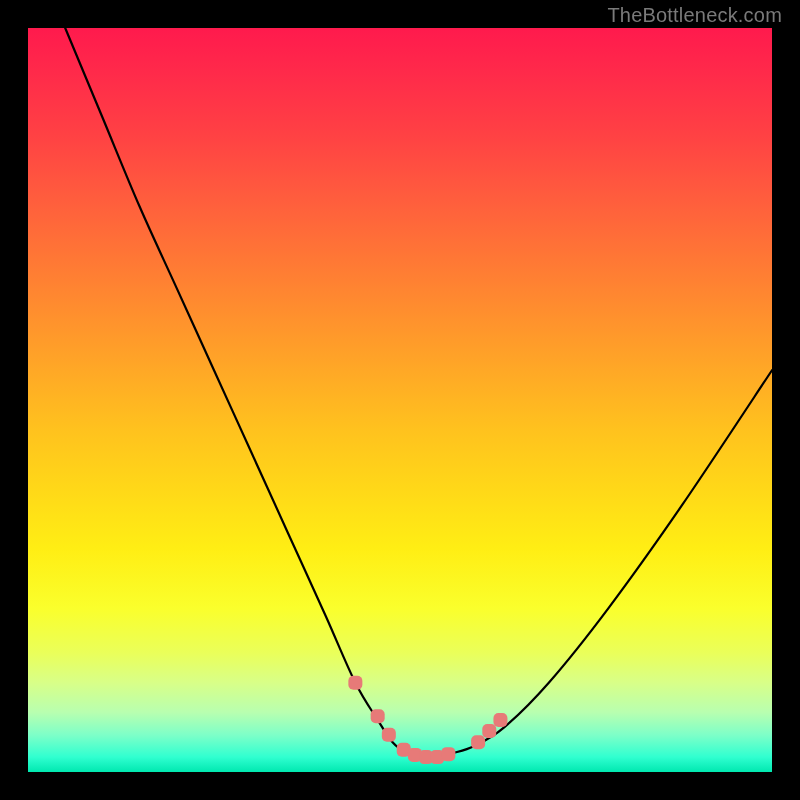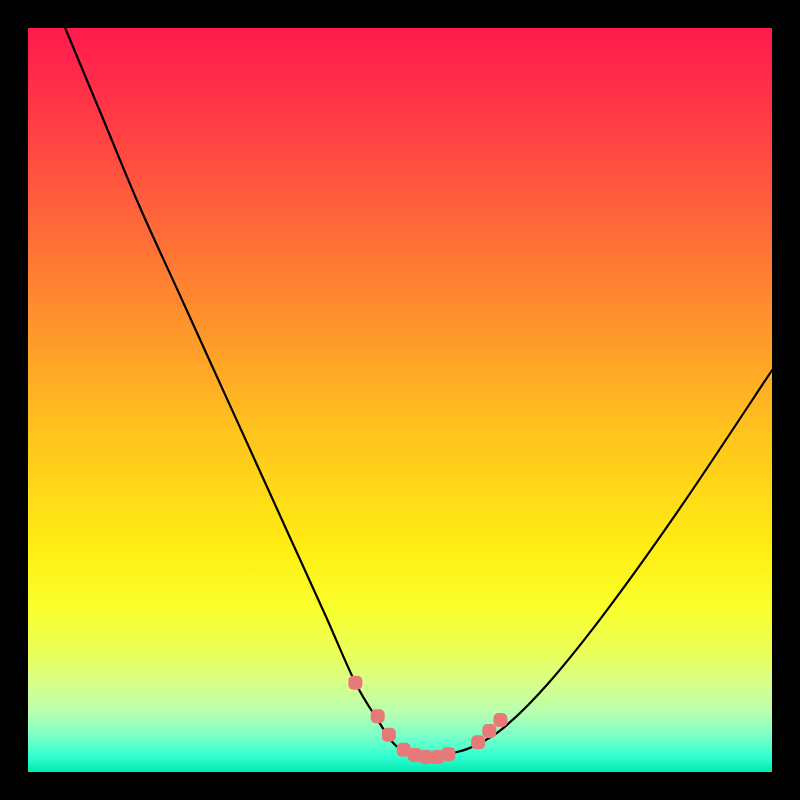--- a/index.html
+++ b/index.html
@@ -80,13 +80,14 @@
           <rect x="379.88" y="719.89" width="14" height="14" rx="5" ry="5" fill="#e77a78"></rect>
           <rect x="391.04" y="722.12" width="14" height="14" rx="5" ry="5" fill="#e77a78"></rect>
           <rect x="402.20" y="722.12" width="14" height="14" rx="5" ry="5" fill="#e77a78"></rect>
           <rect x="413.36" y="719.14" width="14" height="14" rx="5" ry="5" fill="#e77a78"></rect>
           <rect x="443.12" y="707.24" width="14" height="14" rx="5" ry="5" fill="#e77a78"></rect>
           <rect x="454.28" y="696.08" width="14" height="14" rx="5" ry="5" fill="#e77a78"></rect>
           <rect x="465.44" y="684.92" width="14" height="14" rx="5" ry="5" fill="#e77a78"></rect>
         </g>
     </svg>
   </div>
+  <div class="watermark">TheBottleneck.com</div>
 </div>
 
 </body></html>

